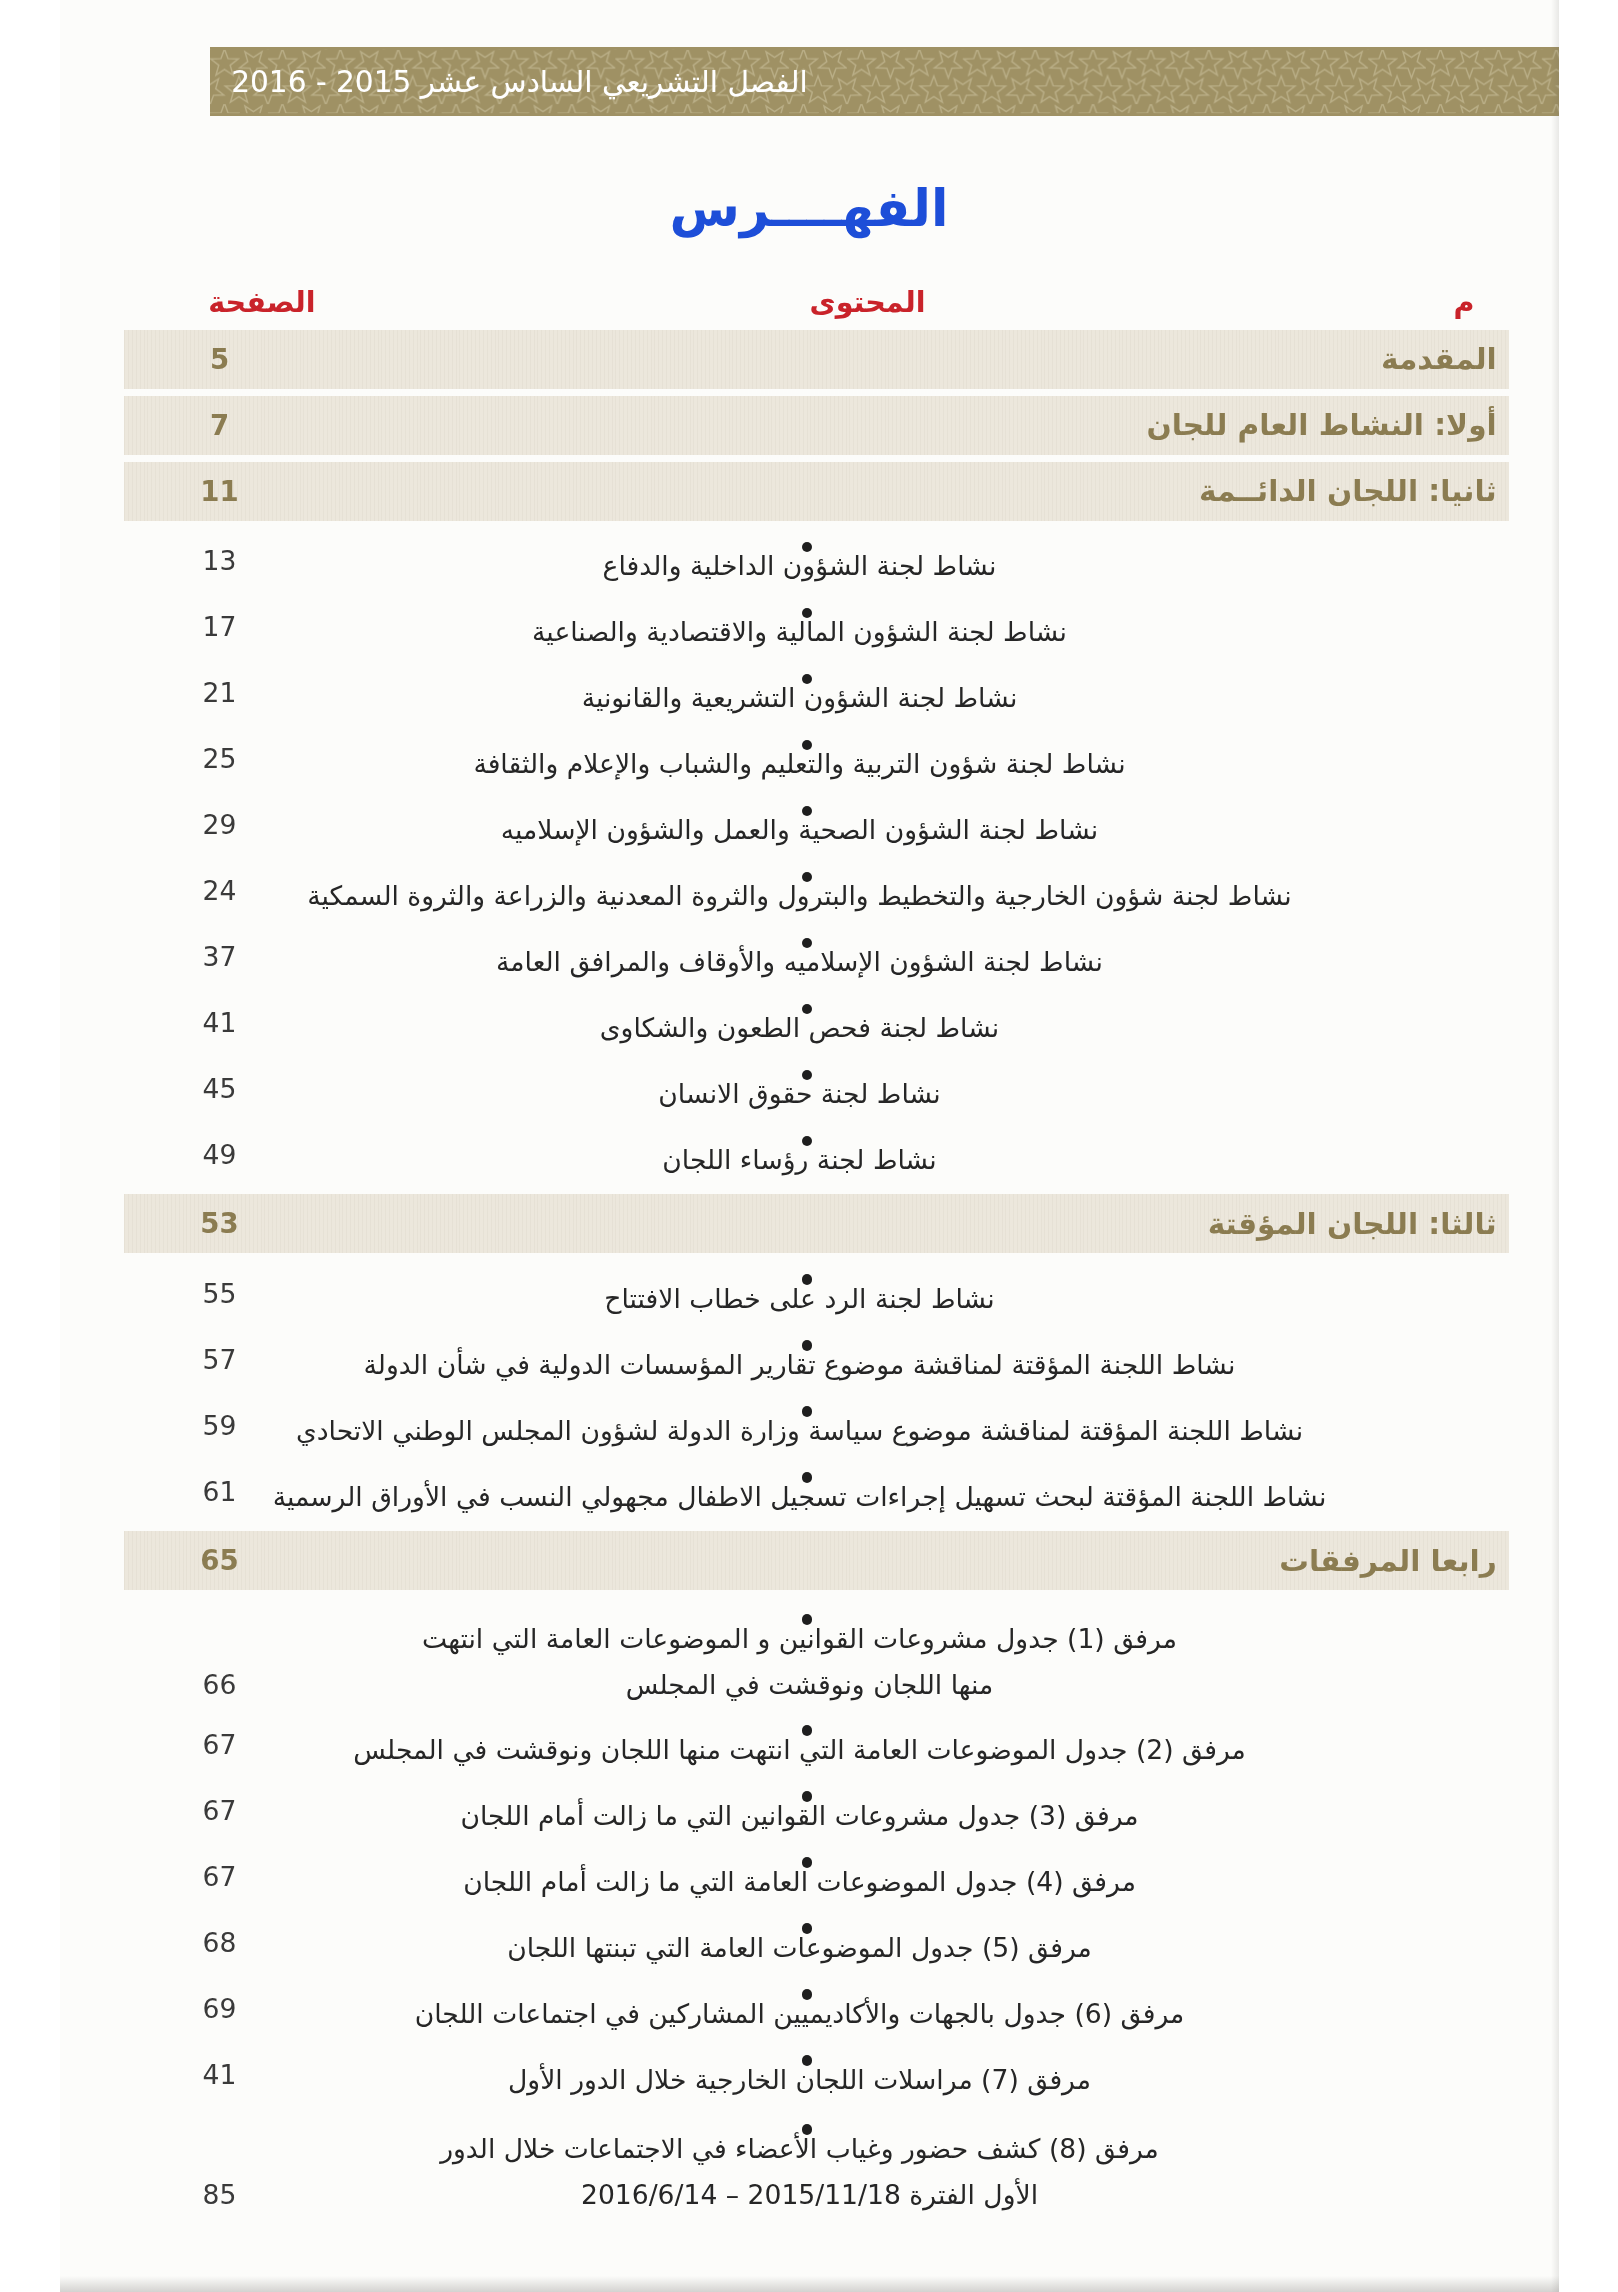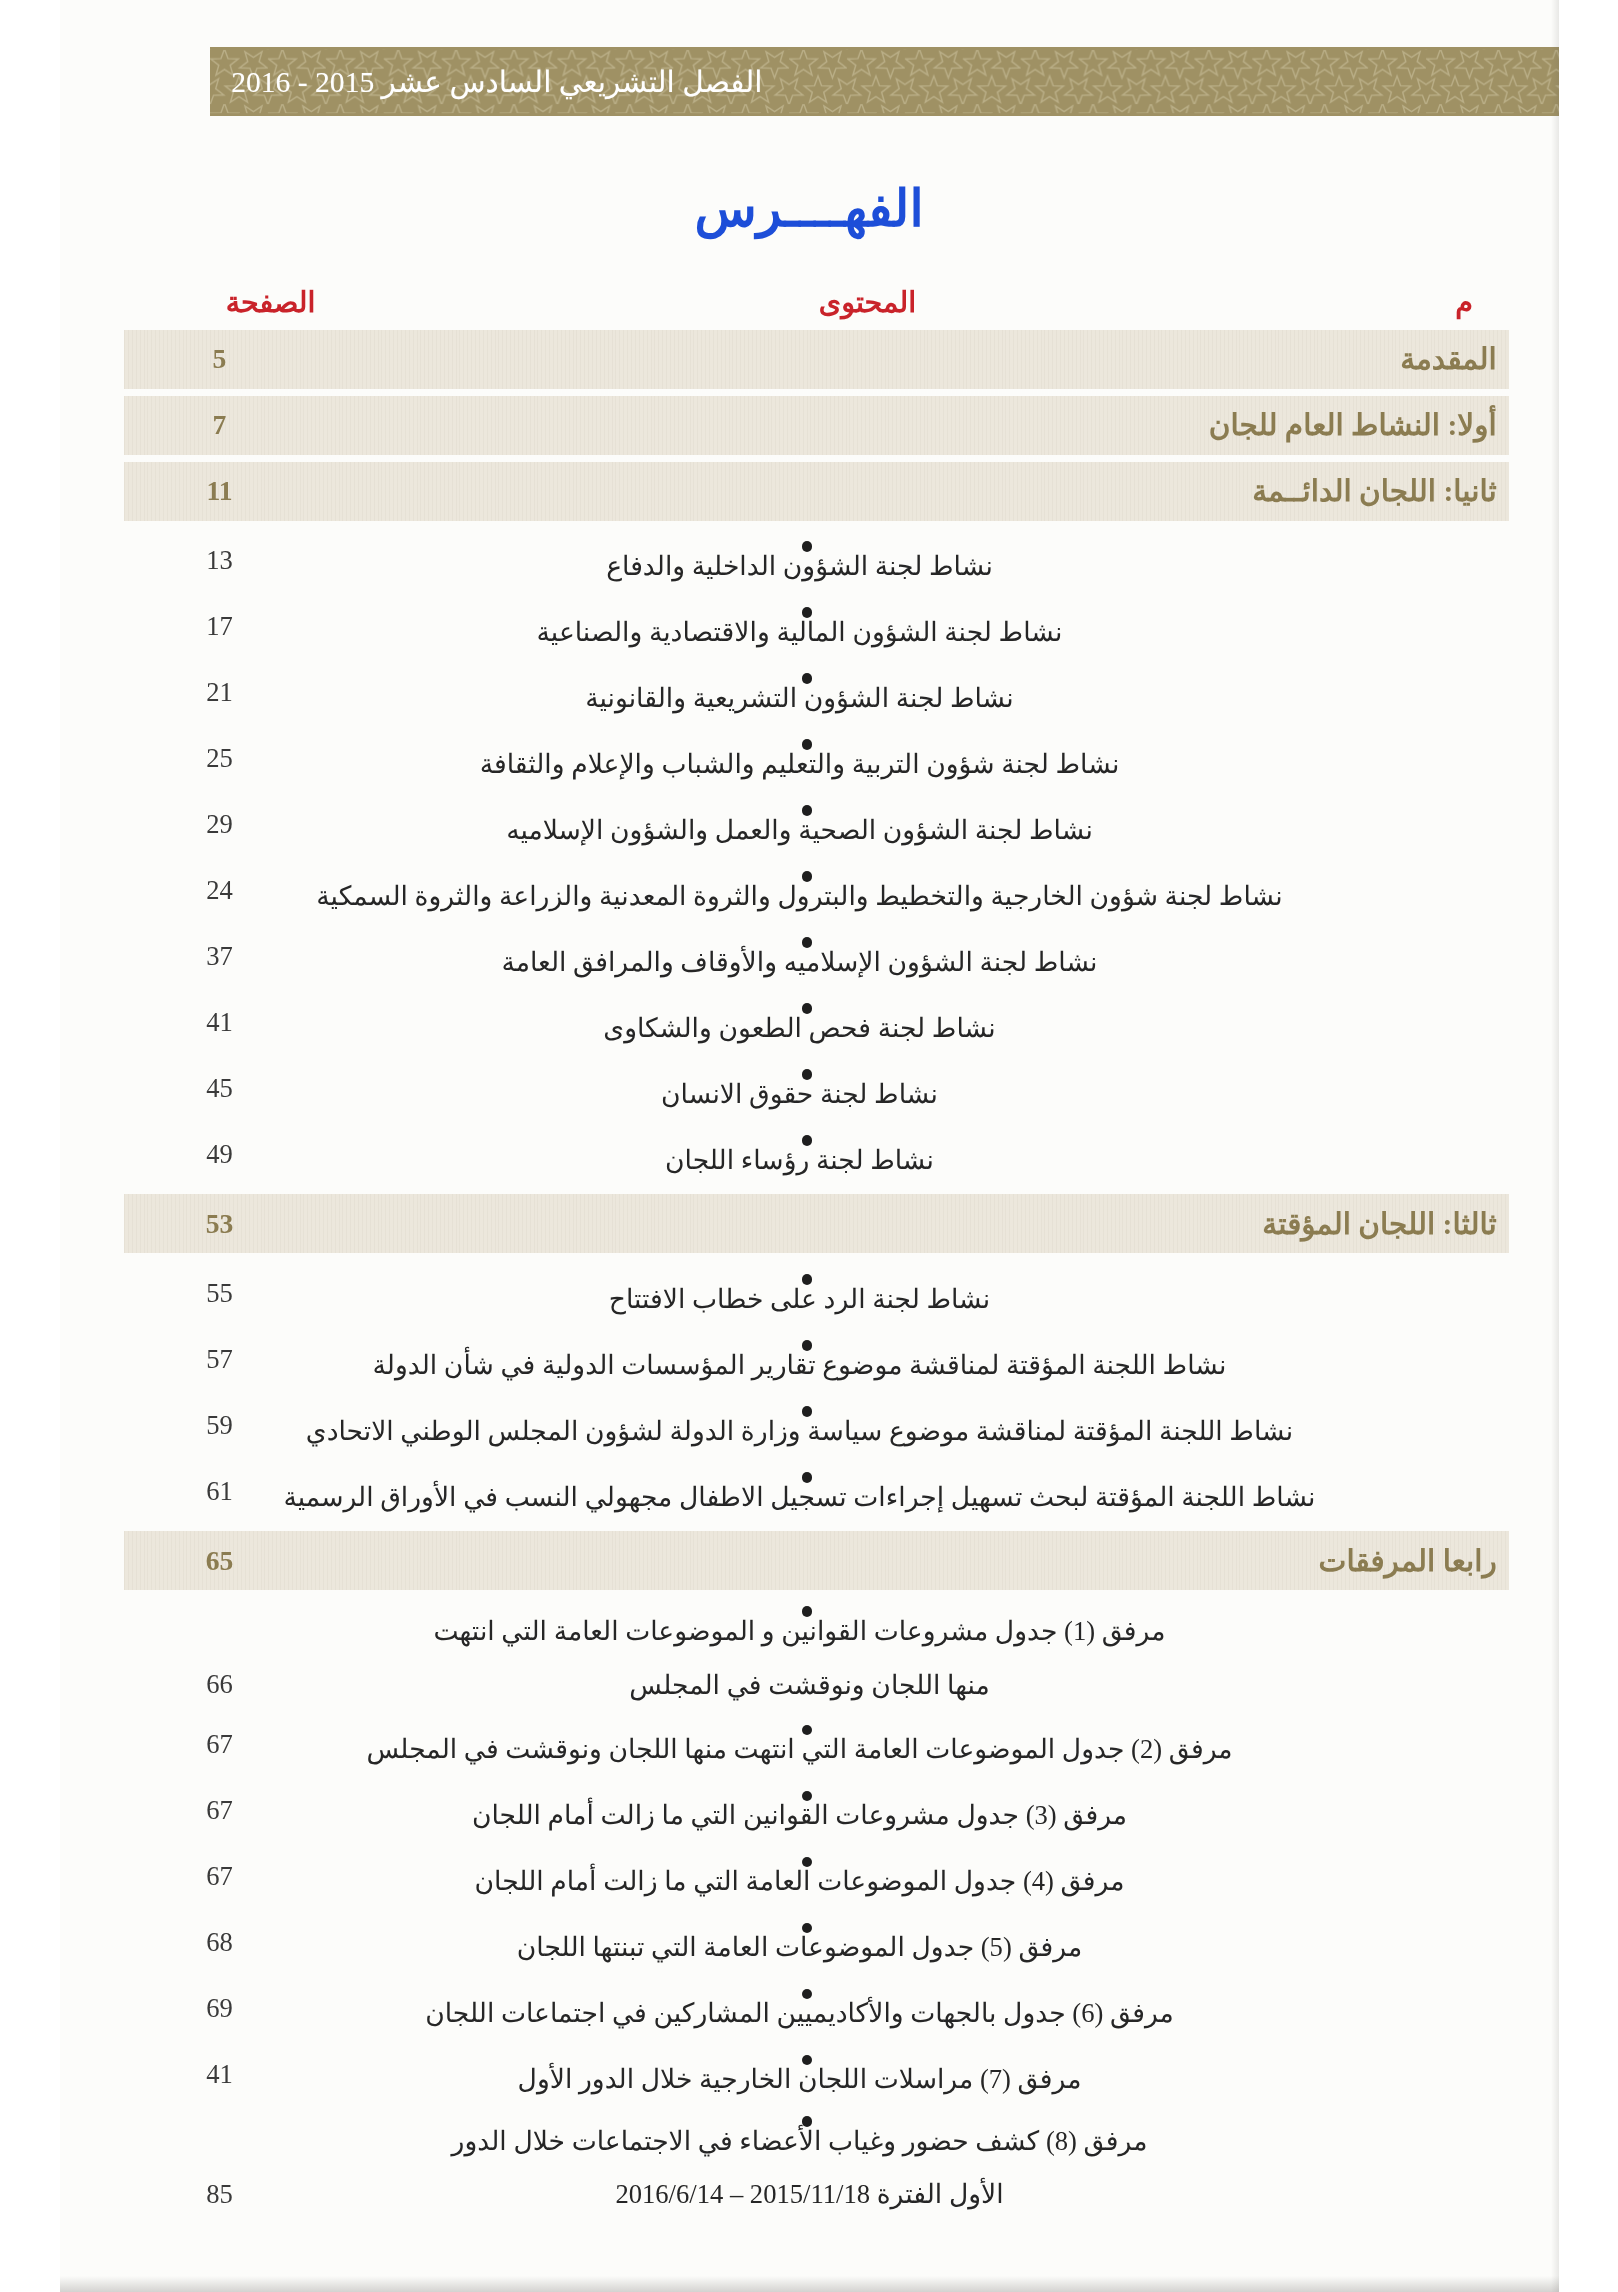--- a/index.html
+++ b/index.html
@@ -8,21 +8,20 @@
     background:#ffffff;
   }
   .page{
     position:relative;
     width:1499px;
     height:2292px;
     margin:0 auto;
     background:#fcfcfa;
     overflow:hidden;
     direction:rtl;
-    font-family:Liberation Serif, serif;
   }
   
   .band{
     position:relative;
     margin-top:47px;
     margin-left:0;
     margin-right:150px; 
     height:69px;
     background:#9f9164;
     overflow:hidden;
@@ -92,21 +91,21 @@
     font-size:29.6px;
     white-space:nowrap;
   }
   .entry.section .pagecell{
     color:#8b7c51;
     font-weight:bold;
     font-size:27.6px;
   }
   
   .entry.item .line-row{min-height:66px;}
-  .entry.item .line-row.first-of-multi{min-height:57px;padding-bottom:3.9px;}
+  .entry.item .line-row.first-of-multi{min-height:57px;align-items:flex-end;padding-bottom:3.9px;}
   .entry.item .line-row.cont{min-height:53px;align-items:center;}
   .entry.item .content{padding-right:225px;flex-direction:column;}
   .entry.item .line-row.cont .content{padding-right:205px;}
   .entry.item .txt{
     color:#262626;
     font-size:26.6px;
     white-space:nowrap;
   }
   .bullet{
     flex:none;

